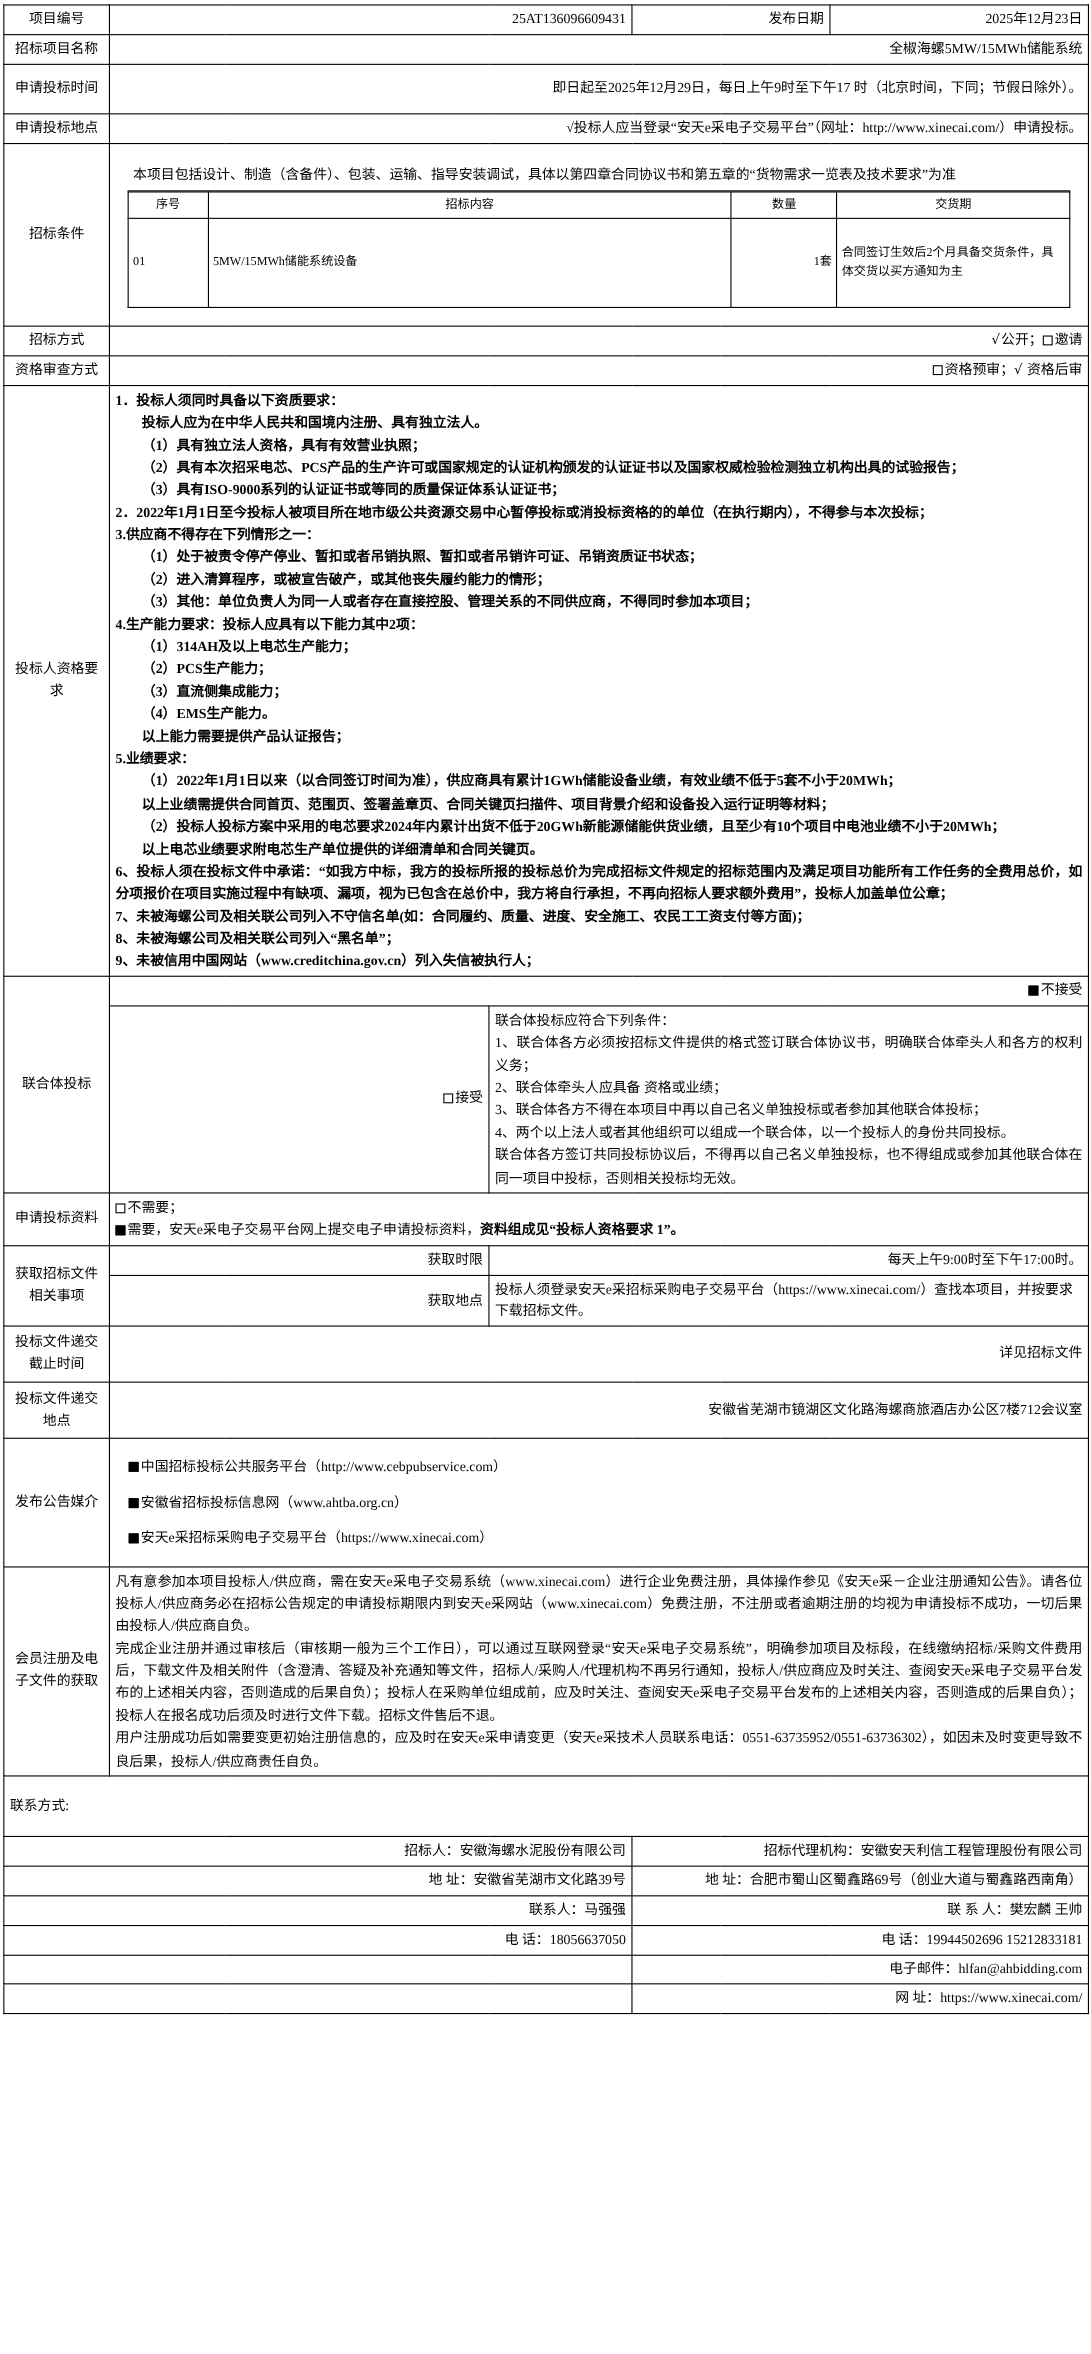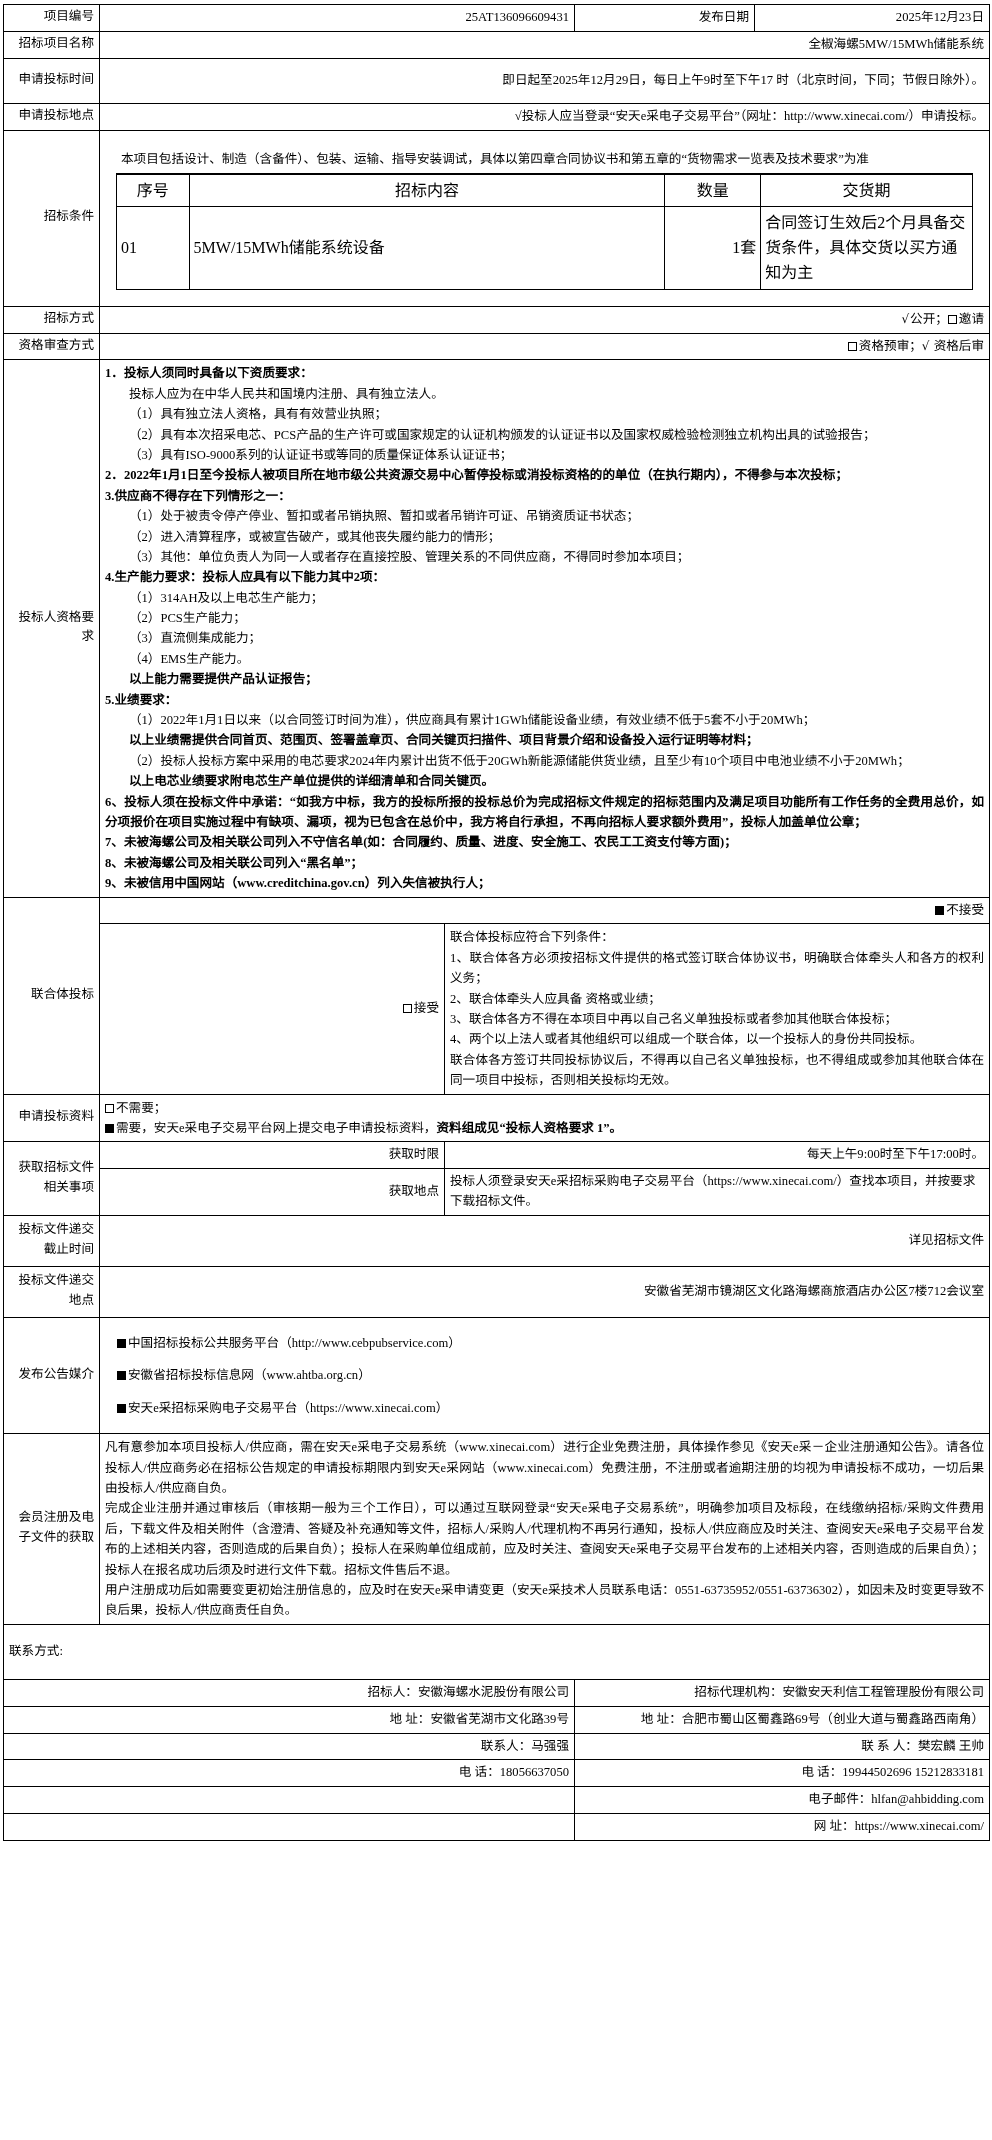--- a/index.html
+++ b/index.html
@@ -25,41 +25,40 @@
     line-height: 1.58;
   }
   table.doc td {
     border: 1px solid #000000;
     padding: 3px 5px 3px 5px;
     vertical-align: middle;
     word-wrap: break-word;
     overflow-wrap: break-word;
   }
   td.lbl {
-    text-align: right;
+    text-align: center;
     vertical-align: middle;
     padding-left: 4px;
     padding-right: 2px;
-    font-family: Liberation Mono, monospace;
   }
   td.val {
     text-align: right;
     vertical-align: middle;
   }
   td.val-top {
     vertical-align: top;
   }
   .p {
     margin: 0;
     padding: 0;
     line-height: 1.62;
     text-align: justify;
   }
   .ind1 { text-indent: 0; font-weight: bold; }
-  .ind2 { text-indent: 1.9em; }
+  .ind2 { text-indent: 1.9em; font-weight: bold; }
   .b { font-weight: bold; }
   .chk {
     display: inline-block;
     width: 9px;
     height: 9px;
     border: 1px solid #000;
     margin-right: 2px;
     vertical-align: -1px;
     box-sizing: border-box;
     background: #fff;
@@ -77,21 +76,21 @@
   table.inner {
     border-collapse: collapse;
     width: 100%;
     table-layout: fixed;
     margin: 0;
   }
   table.inner td, table.inner th {
     border: 1px solid #000;
     padding: 3px 4px;
     font-weight: normal;
-    font-size: 16px;
+    font-size: 11px;
     line-height: 1.58;
   }
   table.inner th {
     text-align: center;
     vertical-align: middle;
   }
   .ctr { text-align: right; }
   .cond-head {
     padding: 3px 5px 3px 5px;
     border-bottom: 1px solid #000;

